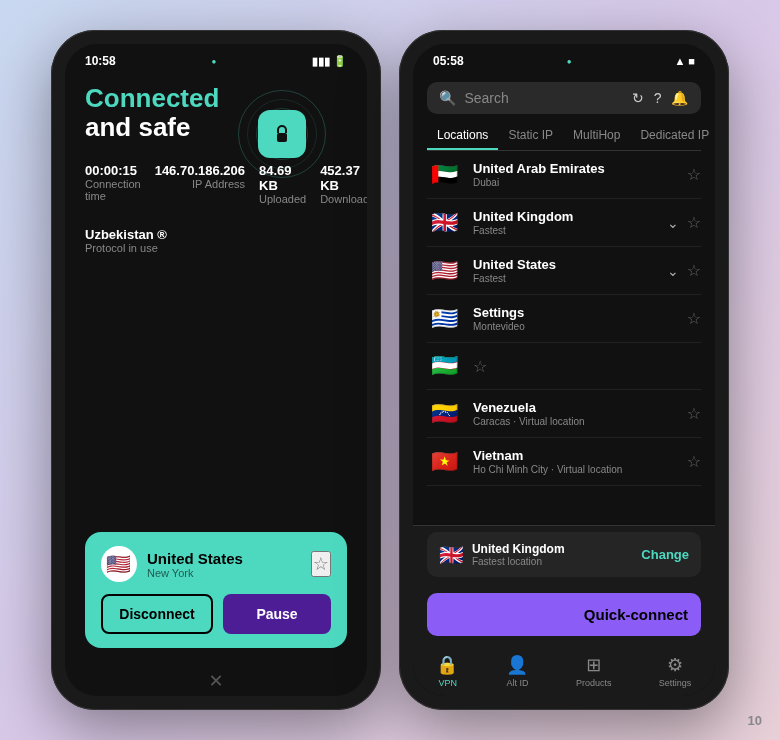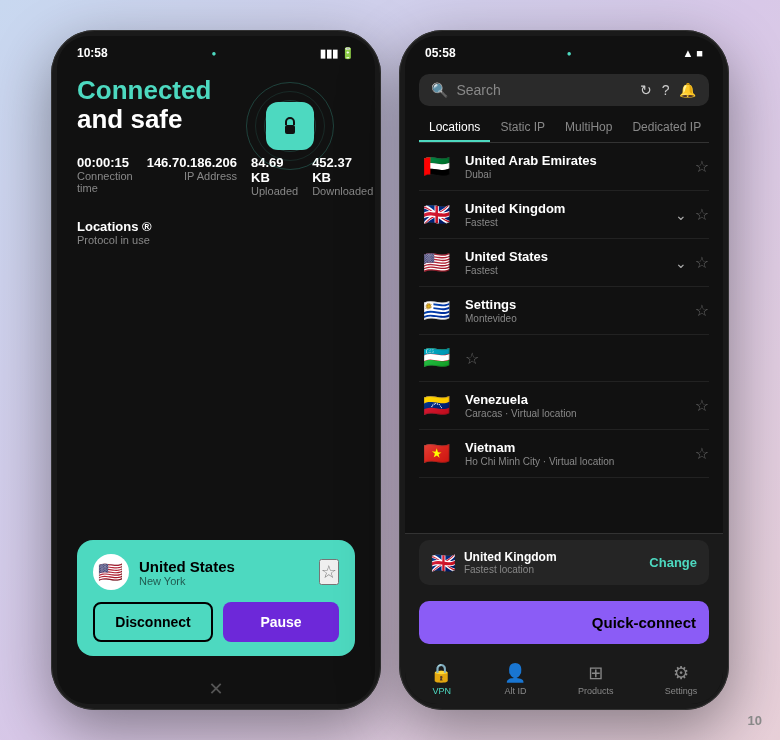--- a/index.html
+++ b/index.html
@@ -14,21 +14,21 @@
       overflow: hidden;
     }
     .phones-container {
       display: flex;
       gap: 18px;
       align-items: center;
     }
     .phone {
       background: #1a1a1a;
       border-radius: 44px;
-      padding: 6px;
+      padding: 14px;
       box-shadow: 0 20px 60px rgba(0,0,0,0.4), inset 0 0 0 1px #333;
       position: relative;
       width: 330px;
       height: 680px;
       display: flex;
       flex-direction: column;
     }
     .phone-screen {
       background: #111;
       border-radius: 32px;
@@ -168,21 +168,21 @@
       border: 2px solid #000;
       border-radius: 8px;
       color: #000;
       font-size: 14px;
       font-weight: 700;
       padding: 10px;
       cursor: pointer;
     }
     .btn-pause {
       flex: 1;
-      background: #6d28d9;
+      background: #4c1d95;
       border: none;
       border-radius: 8px;
       color: #fff;
       font-size: 14px;
       font-weight: 700;
       padding: 10px;
       cursor: pointer;
     }
     .home-indicator {
       text-align: center;
@@ -381,21 +381,21 @@
             <div class="stat-value">84.69 KB</div>
             <div class="stat-label">Uploaded</div>
           </div>
           <div class="stat-item" style="text-align:left;">
             <div class="stat-value">452.37 KB</div>
             <div class="stat-label">Downloaded</div>
           </div>
         </div>
 
         <div class="protocol-row">
-          <div class="stat-value">Locations ®</div>
+          <div class="stat-value">Uzbekistan ®</div>
           <div class="stat-label">Protocol in use</div>
         </div>
 
         <div class="spacer"></div>
 
         <div class="bottom-card">
           <div class="bottom-card-header">
             <div class="flag-name">
               <div class="flag-circle">🇺🇸</div>
               <div>

